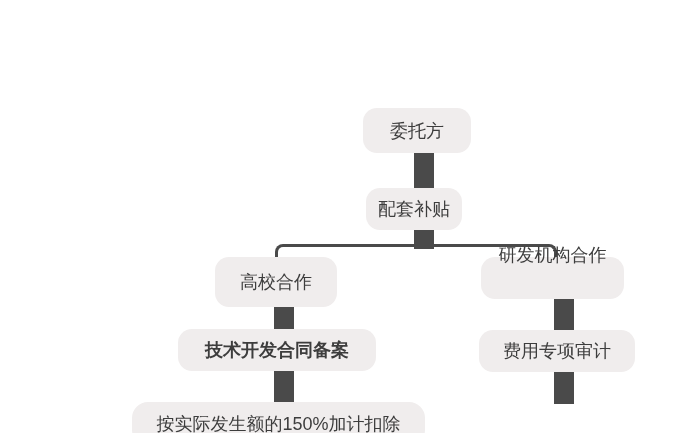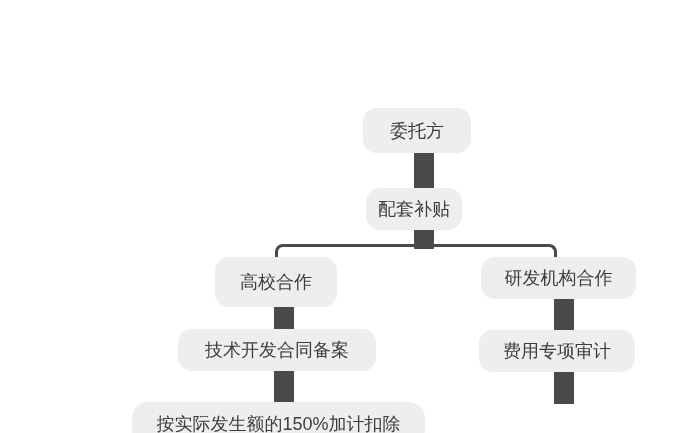--- a/index.html
+++ b/index.html
@@ -44,22 +44,22 @@
     border-top: 3px solid var(--line-color);
     border-left: 3px solid var(--line-color);
     border-right: 3px solid var(--line-color);
     border-radius: 8px 8px 0 0;
     background: transparent;
   }
   
   .n-root        { left: 295px; top:  40px; width: 108px; height: 45px; }
   .n-mode        { left: 298px; top: 120px; width:  96px; height: 42px; }
   .n-left-opt    { left: 147px; top: 189px; width: 122px; height: 50px; }
-  .n-right-opt   { left: 413px; top: 189px; width: 155px; height: 42px; }
-  .n-left-step   { left: 110px; top: 261px; width: 198px; height: 42px; }
+  .n-right-opt   { left: 413px; top: 189px; width: 143px; height: 42px; align-items: flex-end; }
+  .n-left-step   { left: 110px; top: 261px; width: 198px; height: 42px; font-weight: bold; }
   .n-right-step  { left: 411px; top: 262px; width: 156px; height: 42px; text-align: right; }
   .n-left-result { left:  64px; top: 334px; width: 293px; height: 44px; border-radius: 16px; }
   .n-right-result{ left: 372px; top: 334px; width: 236px; height: 44px; border-radius: 16px; }
   
   .l-root-mode   { left: 346px; top:  84px; height: 37px; }
   .l-mode-stem   { left: 346px; top: 161px; height: 16px; }
   .l-branch      { left: 207px; top: 176px; width: 282px; height: 18px; }
   .l-left-trunk  { left: 206px; top: 190px; height: 146px; }
   .l-right-trunk { left: 486px; top: 190px; height: 146px; }
 </style>

